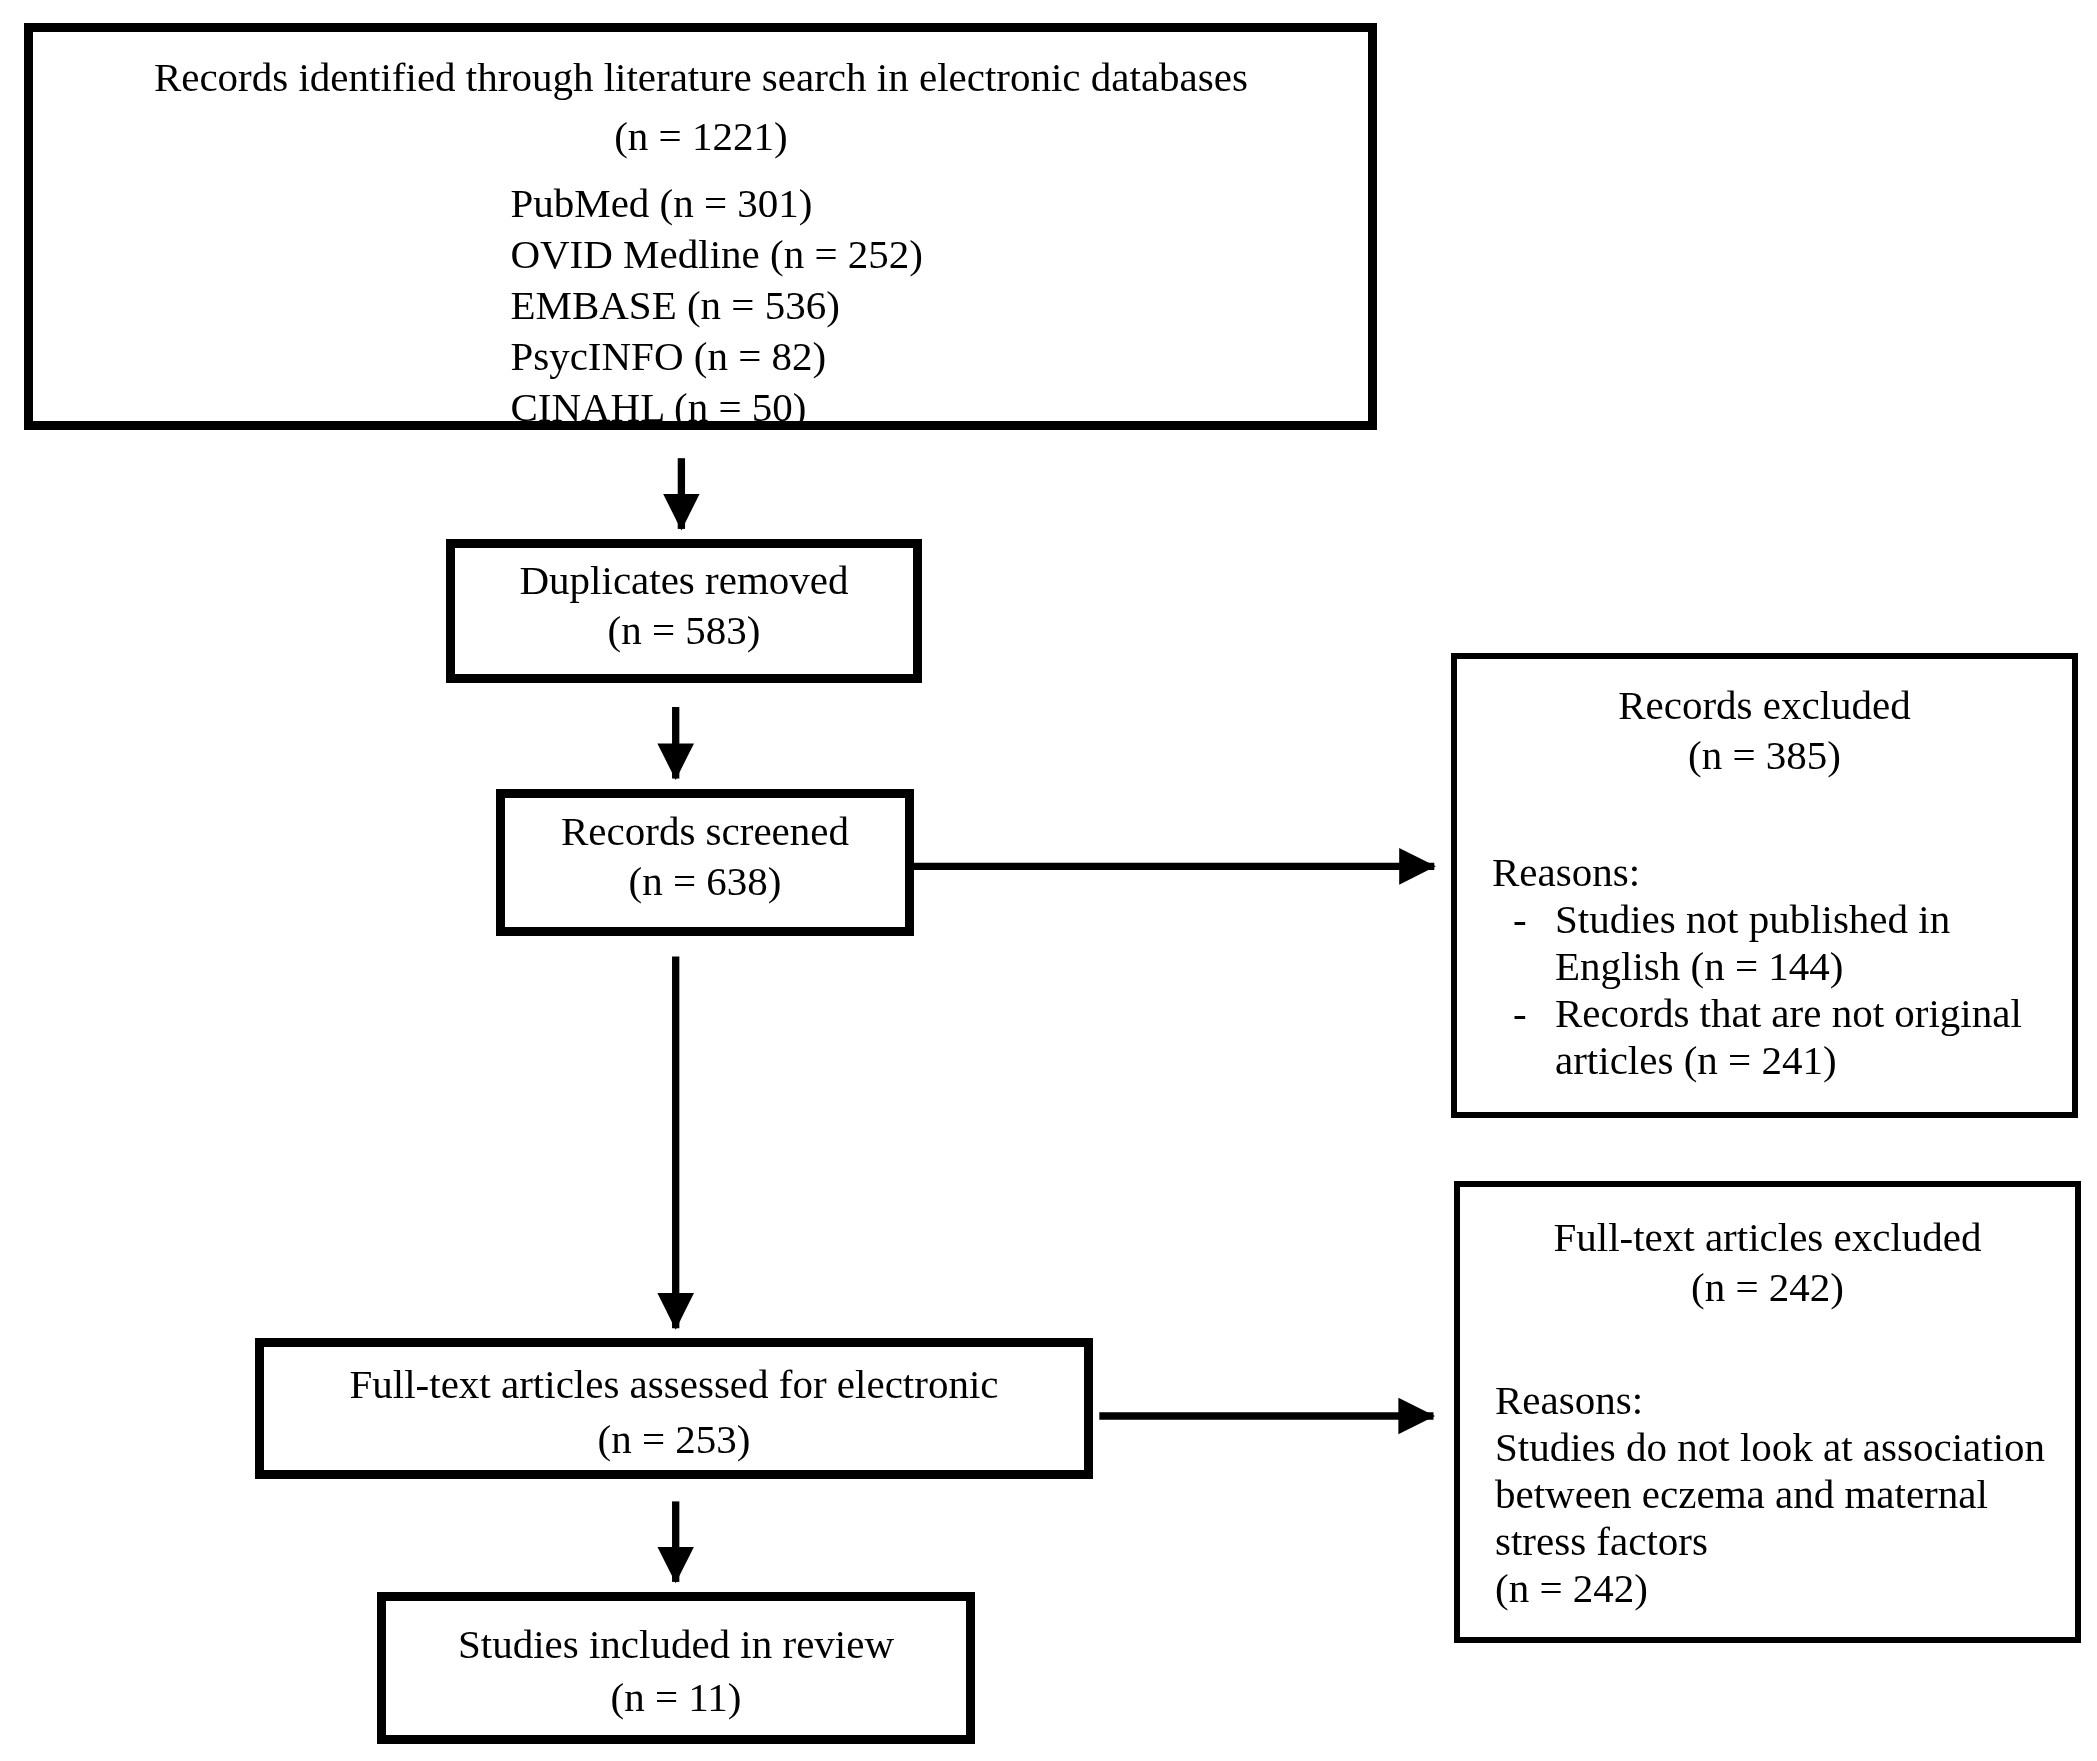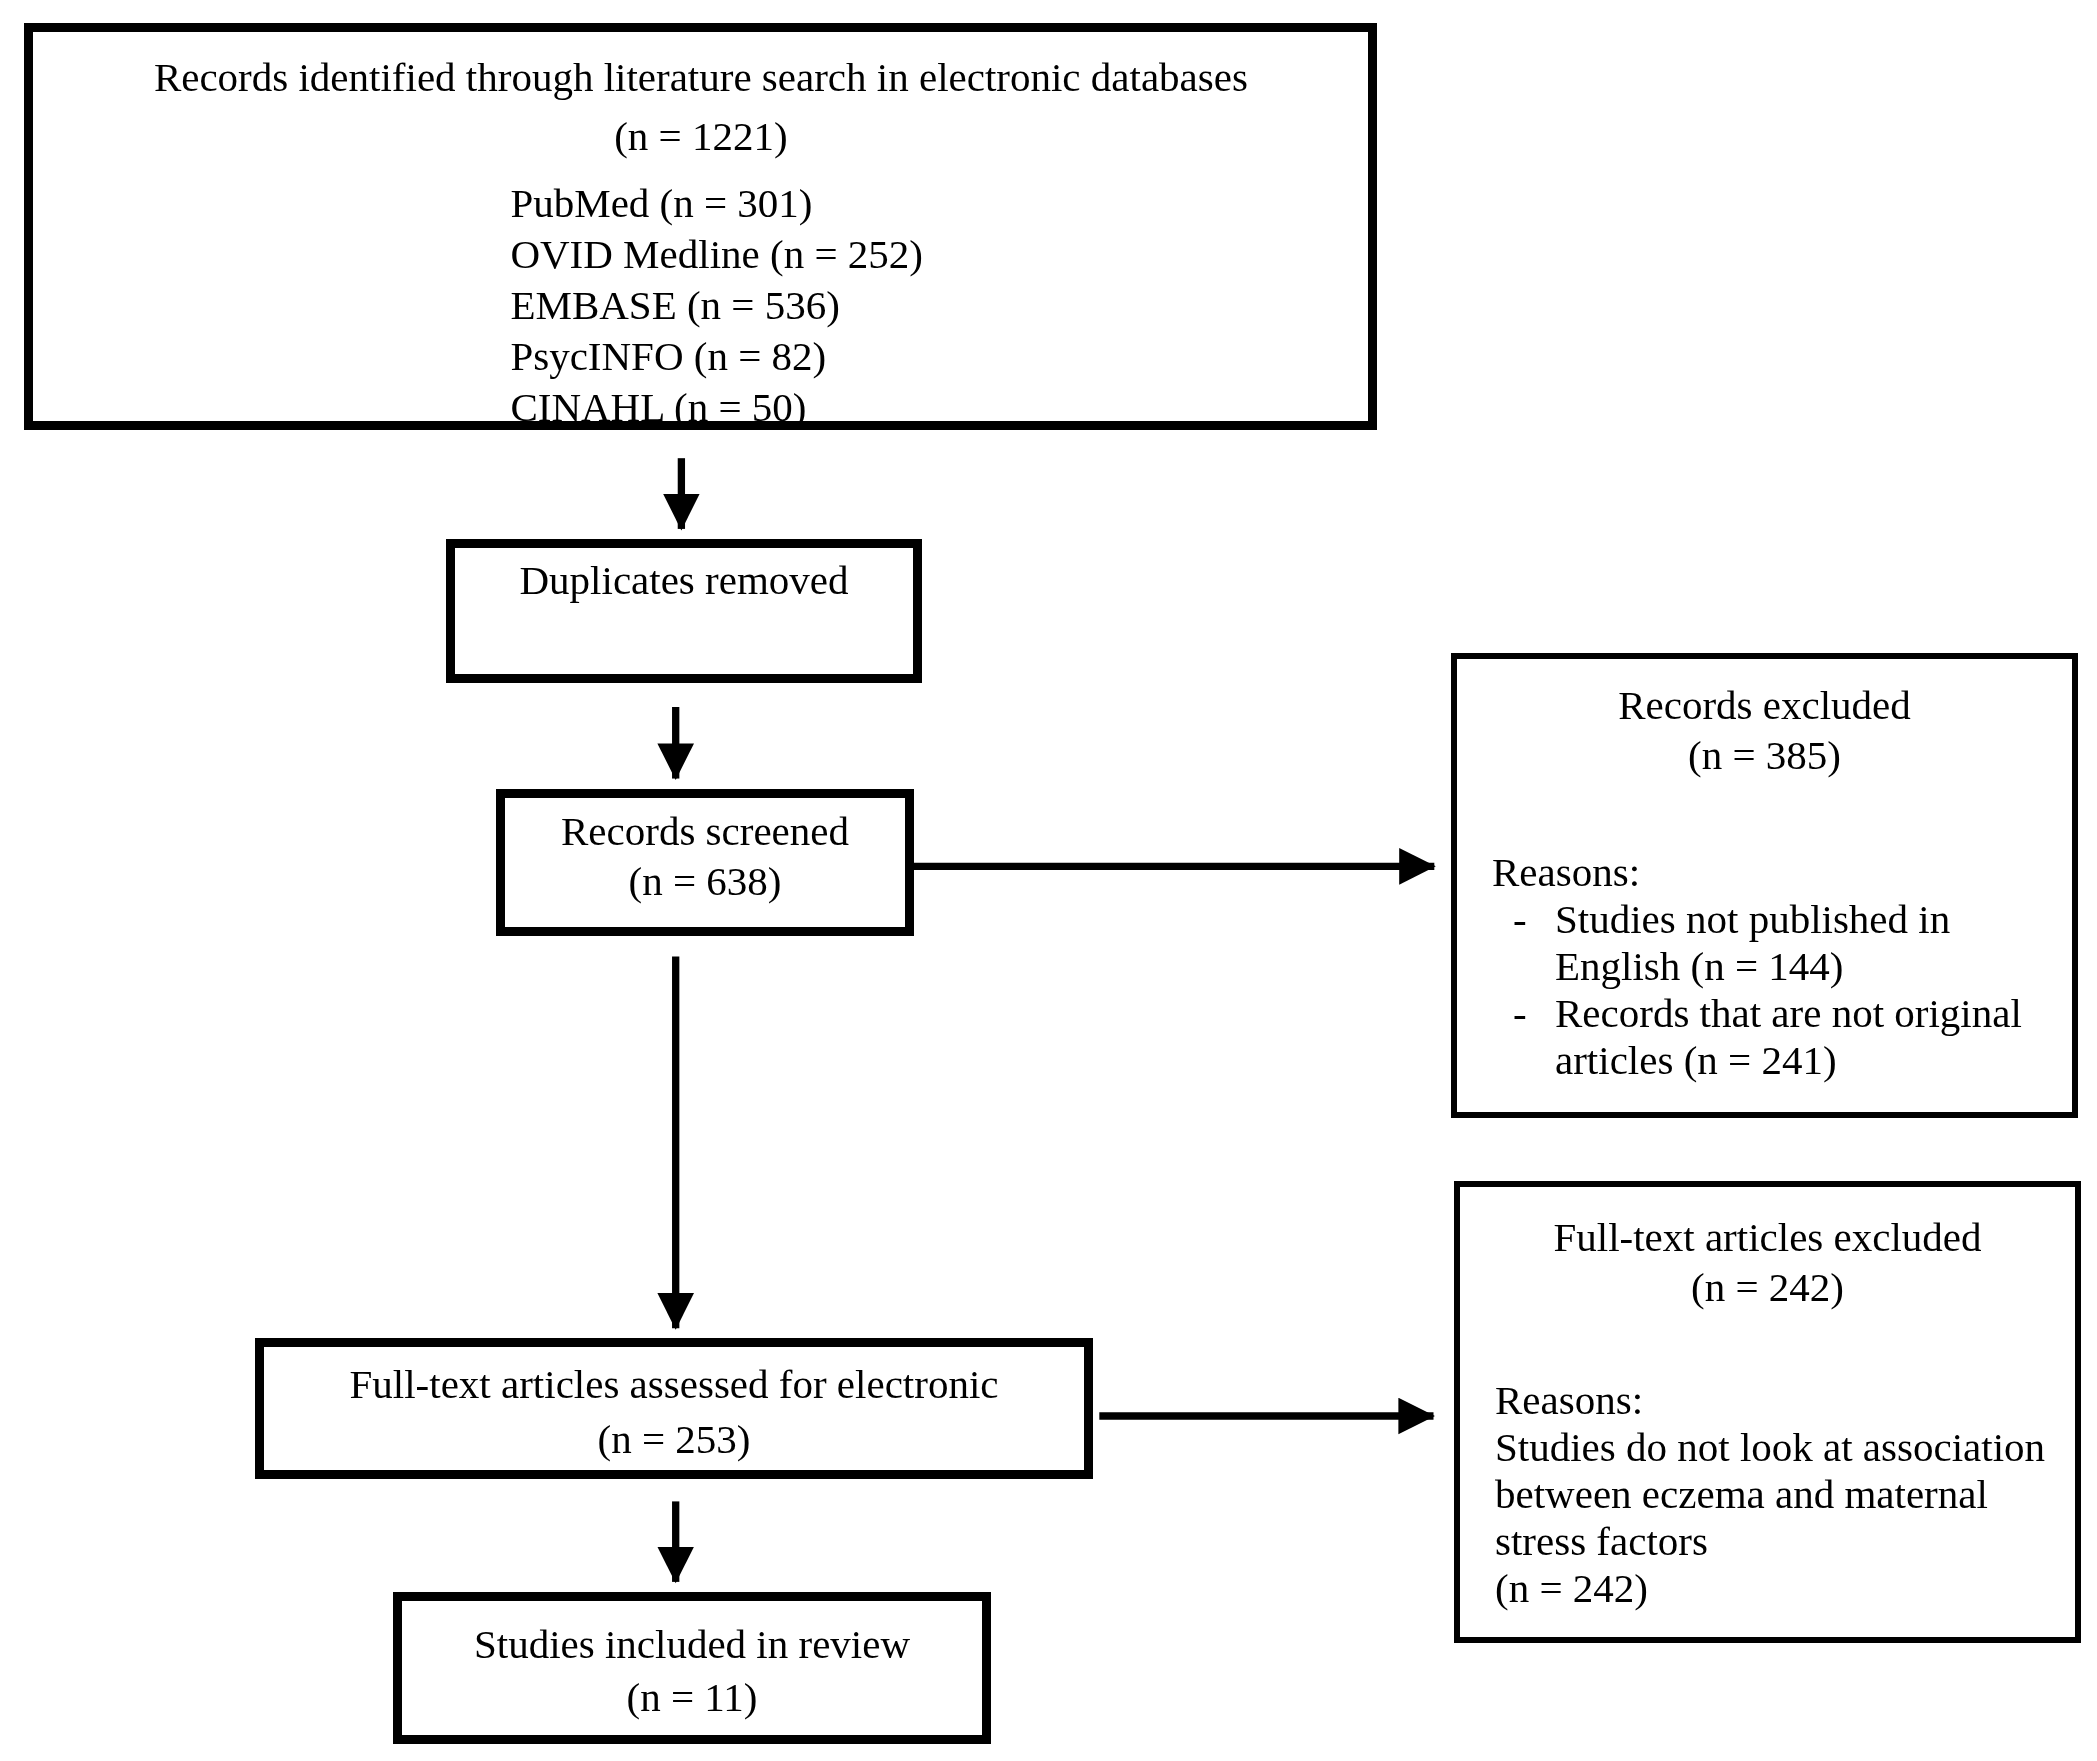--- a/index.html
+++ b/index.html
@@ -26,21 +26,21 @@
     line-height: 50px;
     white-space: nowrap;
   }
   
   .b-ident  { left: 24.4px;   top: 23px;   width: 1353px; height: 407px; }
   .b-dup    { left: 446px;  top: 539px;  width: 476px;  height: 144px; }
   .b-scr    { left: 468px;  top: 789px;  width: 418px;  height: 147px; margin-left: 28px; }
   .b-excl1  { left: 1451px; top: 653px;  width: 627px;  height: 465px; border-width: 6.5px; }
   .b-full   { left: 255px;  top: 1338px; width: 838px; height: 141px; }
   .b-excl2  { left: 1454px; top: 1181px; width: 627px;  height: 462px; border-width: 6.5px; }
-  .b-incl   { left: 393px;  top: 1592px; width: 598px;  height: 152px; }
+  .b-incl   { left: 377px;  top: 1592px; width: 598px;  height: 152px; }
 
   
   .b-ident .bt.title { margin-top: 20.3px; font-family: Liberation Serif, serif; }
   .b-ident .bt.count { margin-top: 9px; }
   .src-list {
     text-align: left;
     margin: 16.3px 0 0 477px;
     font-size: 41px;
     line-height: 51px;
     white-space: pre-line;
@@ -91,20 +91,21 @@
     <div class="bt count">(n = 1221)</div>
     <div class="src-list">PubMed (n = 301)
 OVID Medline (n = 252)
 EMBASE (n = 536)
 PsycINFO (n = 82)
 CINAHL (n = 50)</div>
   </div>
 
   <div class="box b-dup">
     <div class="bt title">Duplicates removed</div>
+    <div class="bt count">(n = 583)</div>
   </div>
 
   <div class="box b-scr">
     <div class="bt title">Records screened</div>
     <div class="bt count">(n = 638)</div>
   </div>
 
   <div class="box b-excl1">
     <div class="bt title">Records excluded</div>
     <div class="bt count">(n = 385)</div>

